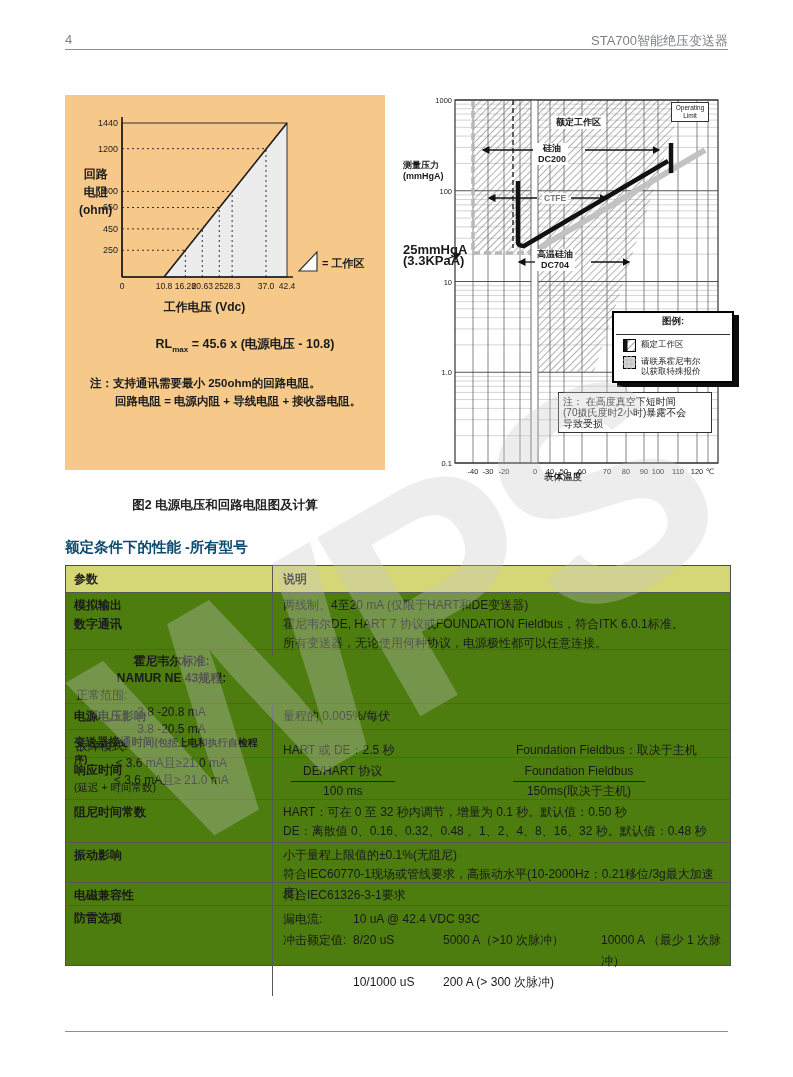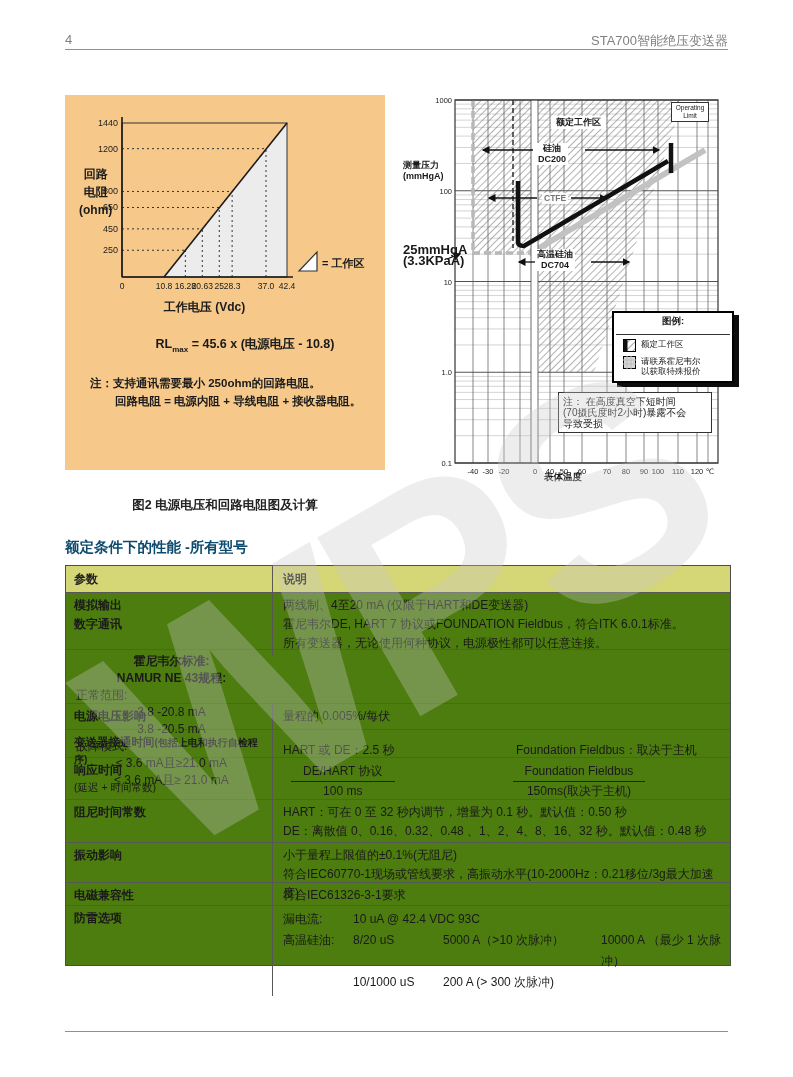--- a/index.html
+++ b/index.html
@@ -382,21 +382,21 @@
     </div>
 
     <div class="trow rh9">
       <div class="c1">
           <span class="p">防雷选项</span>
         </div>
       <div class="c2" style="justify-content:center">
         <div class="lgrid">
           <div>漏电流:</div>
           <div class="sp">10 uA @ 42.4 VDC 93C</div>
-          <div>高温硅油:</div>
+          <div>冲击额定值:</div>
           <div>8/20 uS</div>
           <div>5000 A（&gt;10 次脉冲）</div>
           <div>10000 A （最少 1 次脉冲）</div>
           <div></div>
           <div>10/1000 uS</div>
           <div>200 A (&gt; 300 次脉冲)</div>
           <div></div>
         </div>
       </div>
     </div>

